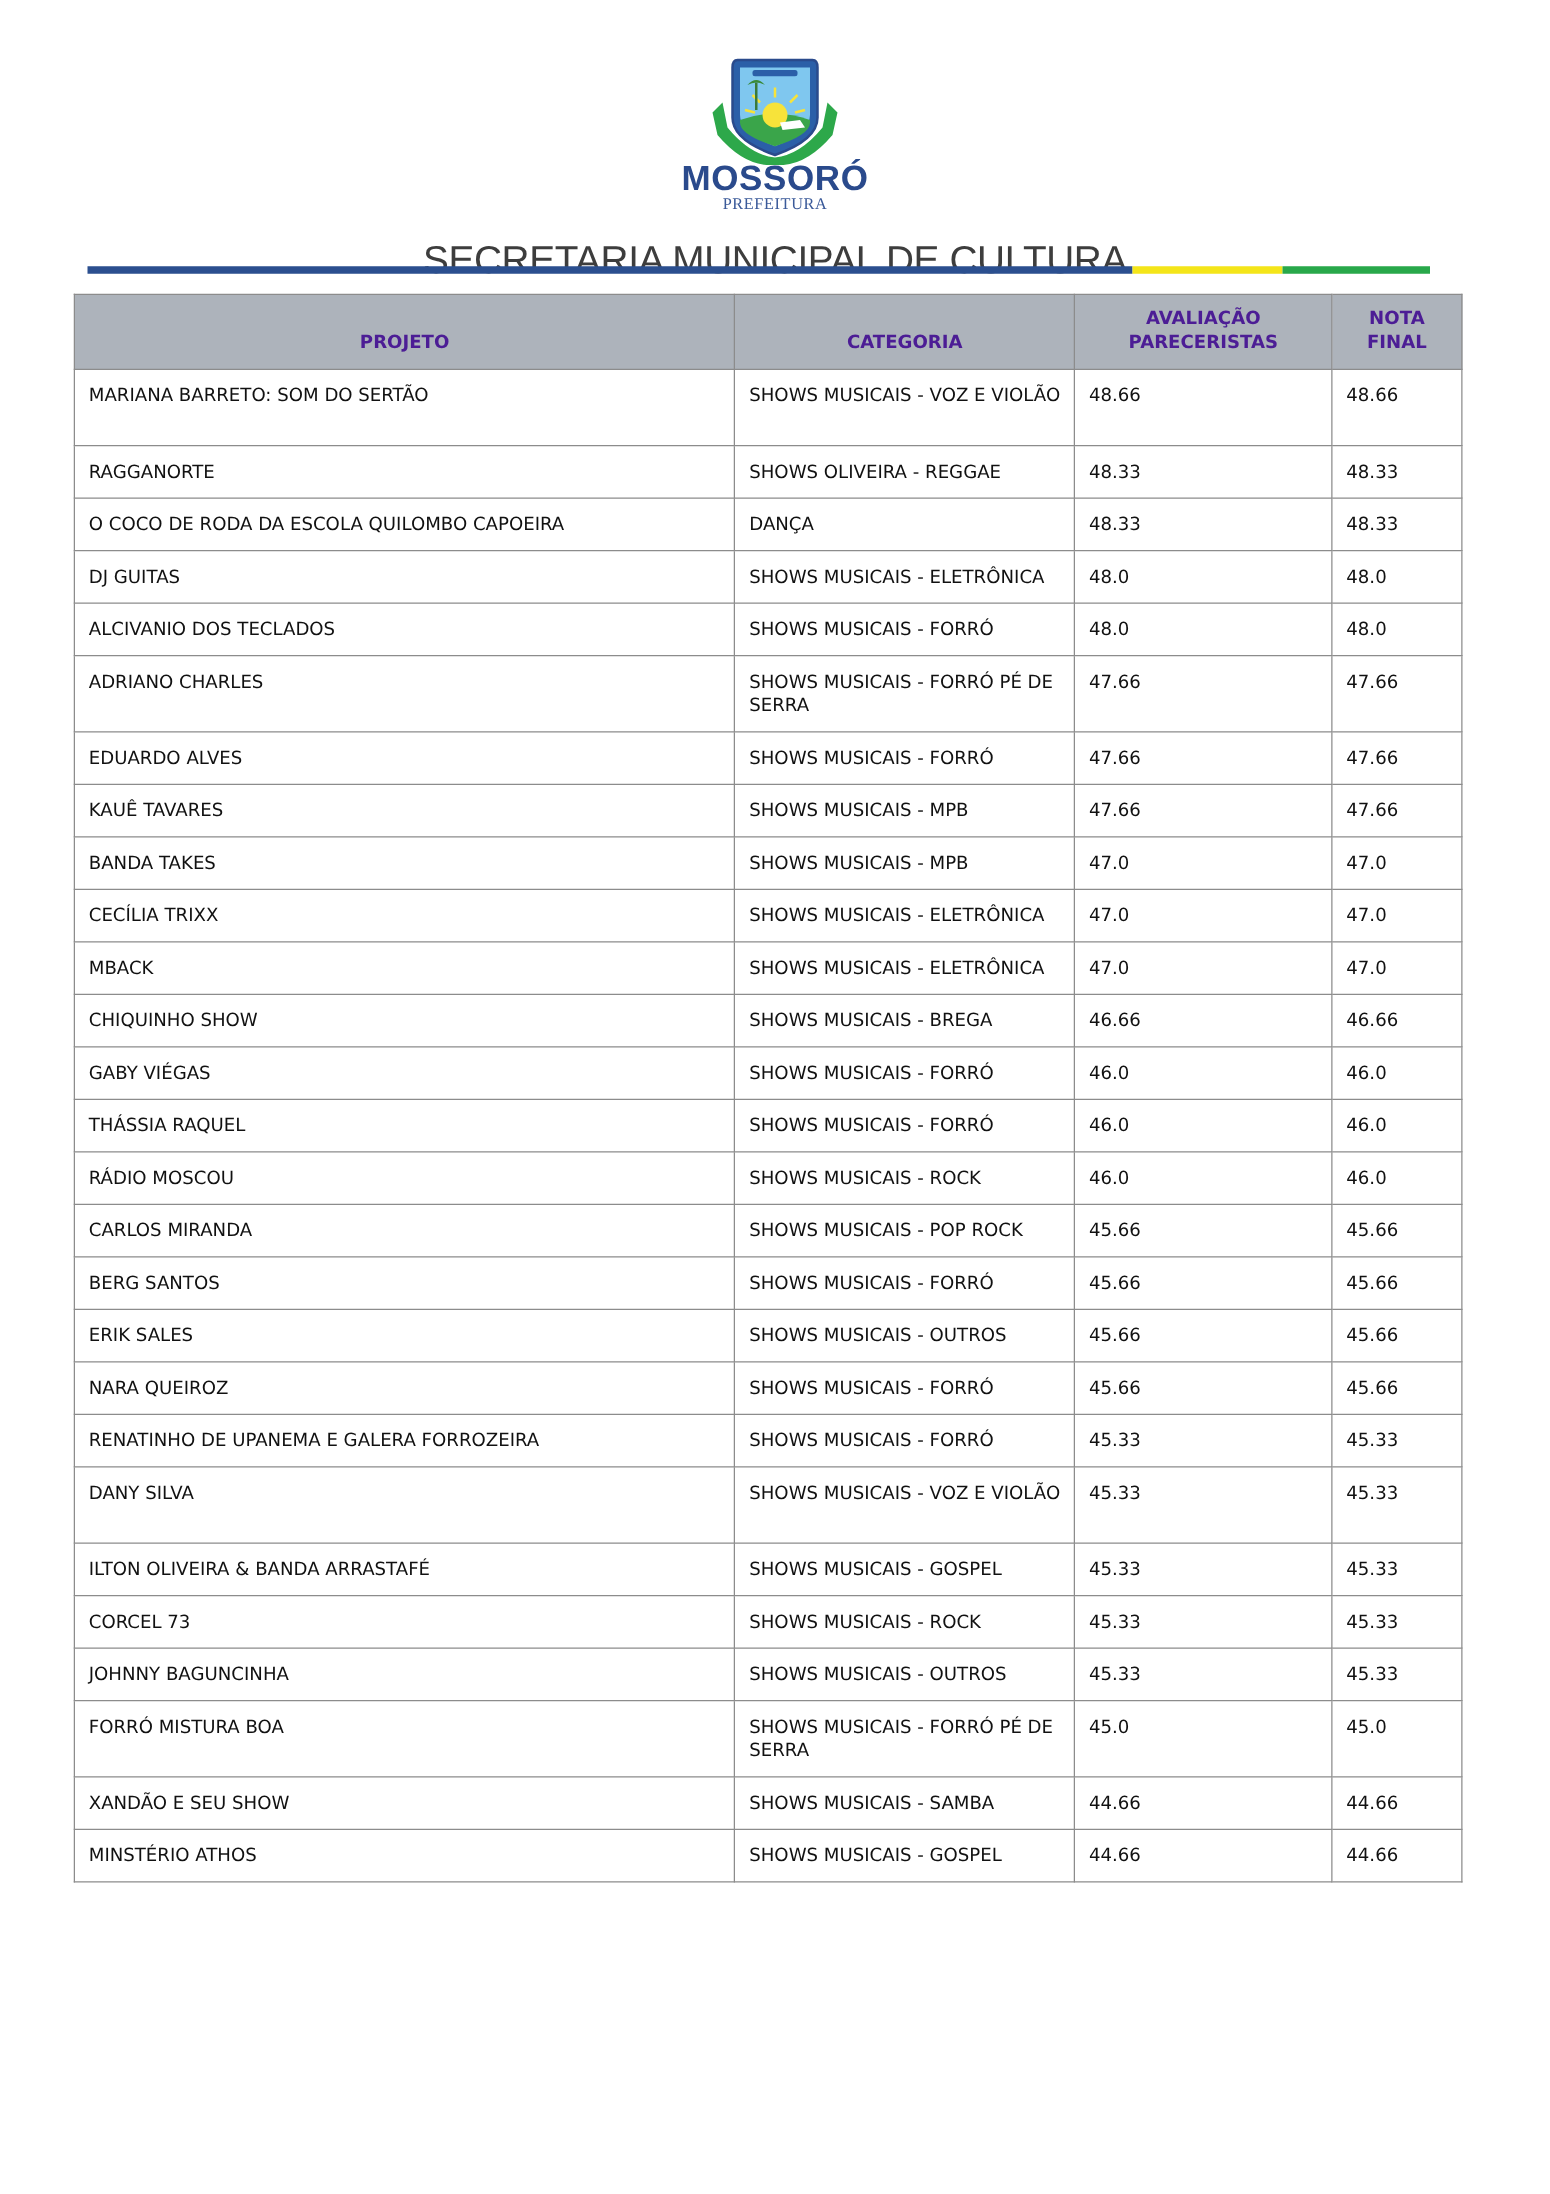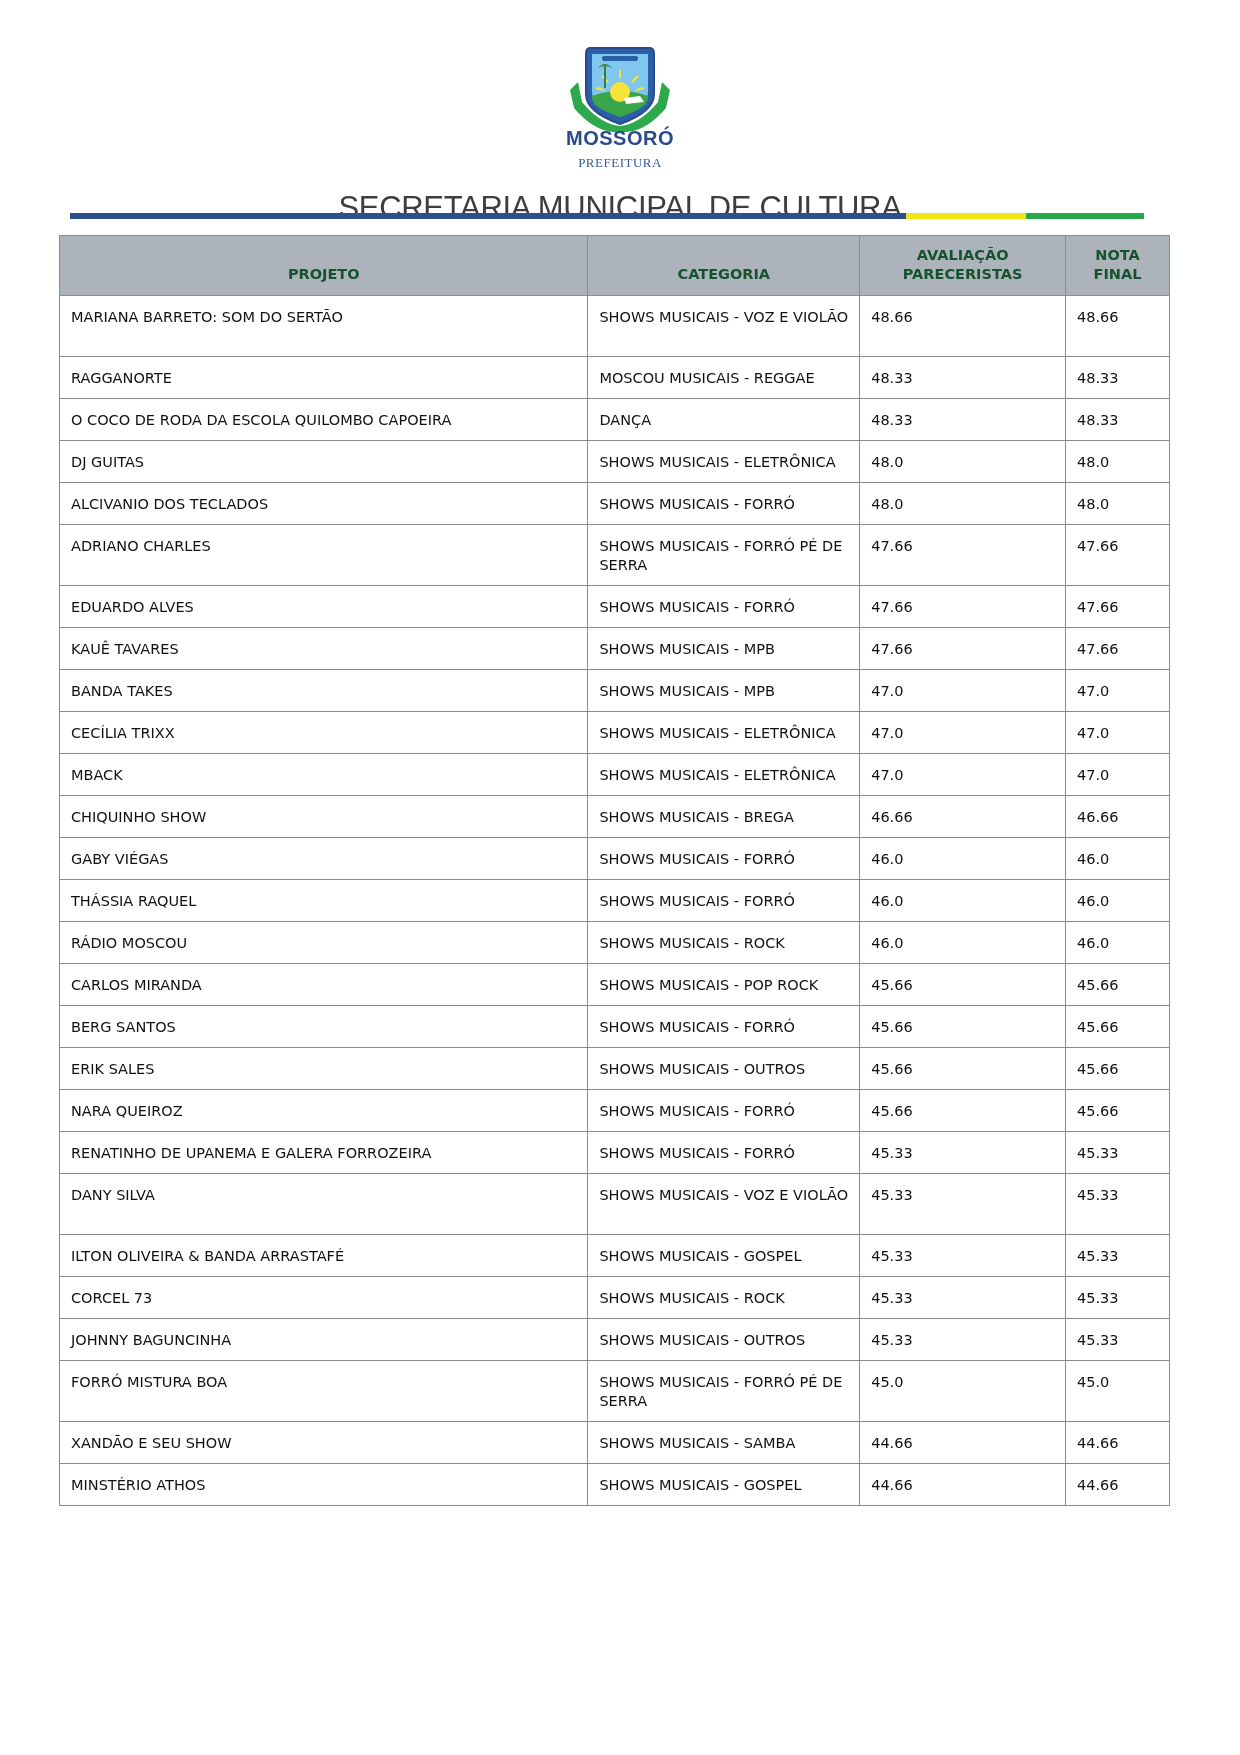--- a/index.html
+++ b/index.html
@@ -1,30 +1,30 @@
 <!DOCTYPE html>
 <html><head>
 <meta charset="utf-8">
 <style>
   html, body { margin: 0; padding: 0; background: #ffffff; }
   body { width: 1240px; height: 1755px; position: relative; font-family: "DejaVu Sans", sans-serif; color: #111; }
   .header { position: absolute; left: 0; top: 0; width: 1240px; height: 230px; }
   .logo { position: absolute; left: 560px; top: 42px; width: 120px; height: 90px; }
   .brand { position: absolute; left: 0; width: 1240px; text-align: center; }
-  .brand-name { top: 127px; font-family: "Liberation Sans", sans-serif; font-weight: bold; font-size: 20px; letter-spacing: 0.5px; color: #2a4a8c; }
+  .brand-name { top: 127px; font-family: "Liberation Sans", sans-serif; font-weight: bold; font-size: 28px; letter-spacing: 0.5px; color: #2a4a8c; }
   .brand-sub { top: 155px; font-family: Liberation Serif, serif; font-size: 13px; color: #3b5a99; letter-spacing: 0.5px; }
   .secretaria { position: absolute; left: 0; width: 1240px; top: 190px; text-align: center; font-family: "Liberation Sans", sans-serif; font-size: 31px; color: #3d3d3d; letter-spacing: -0.3px; }
   .stripe { position: absolute; top: 213px; height: 6px; }
   .stripe.blue { left: 70px; width: 836px; background: #2b4f8f; }
   .stripe.yellow { left: 906px; width: 120px; background: #f4e51a; }
   .stripe.green { left: 1026px; width: 118px; background: #28a84a; }
 
   table.results { position: absolute; left: 59px; top: 235px; width: 1111px; border-collapse: collapse; font-size: 14.5px; }
   table.results th, table.results td { border: 1.5px solid #8c8c8c; vertical-align: top; text-align: left; }
-  table.results th { background: #adb3bb; font-weight: bold; font-size: 14.5px; text-align: center; vertical-align: bottom; padding: 10px 6px 11px 6px; height: 38px; color: #14532d; line-height: 19px; }
+  table.results th { background: #adb3bb; font-weight: bold; font-size: 14.5px; text-align: center; vertical-align: bottom; padding: 10px 6px 11px 6px; height: 38px; color: #4c1d95; line-height: 19px; }
   table.results td { padding: 12px 11px 10px 11px; line-height: 19px; height: 19px; color: #111; }
   table.results tr.tall td { height: 38px; }
   col.c1 { width: 529px; } col.c2 { width: 272px; } col.c3 { width: 206px; } col.c4 { width: 104px; }
 </style>
 </head>
 <body>
 
 <div class="header">
   <svg class="logo" viewBox="0 0 120 90">
     <path d="M10 48 L18 40 L22 60 Q40 82 60 84 Q80 82 98 60 L102 40 L110 48 L106 66 Q84 92 60 90 Q36 92 14 66 Z" fill="#2da84a"></path>
@@ -69,21 +69,21 @@
   </thead>
   <tbody id="rows">
       <tr class="tall">
         <td>MARIANA BARRETO: SOM DO SERTÃO</td>
         <td>SHOWS MUSICAIS - VOZ E VIOLÃO</td>
         <td>48.66</td>
         <td>48.66</td>
       </tr>
       <tr>
         <td>RAGGANORTE</td>
-        <td>MOSCOU MUSICAIS - REGGAE</td>
+        <td>SHOWS OLIVEIRA - REGGAE</td>
         <td>48.33</td>
         <td>48.33</td>
       </tr>
       <tr>
         <td>O COCO DE RODA DA ESCOLA QUILOMBO CAPOEIRA</td>
         <td>DANÇA</td>
         <td>48.33</td>
         <td>48.33</td>
       </tr>
       <tr>

